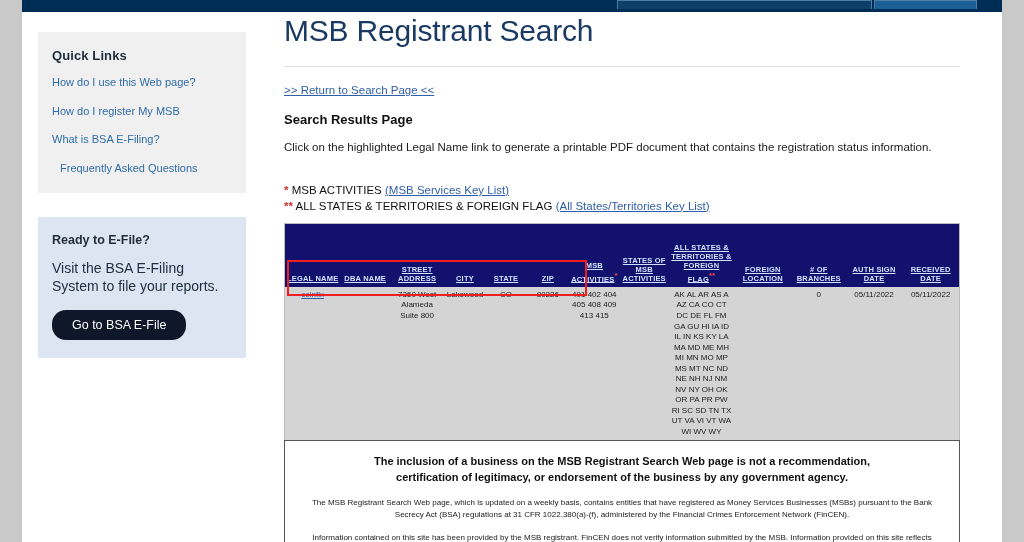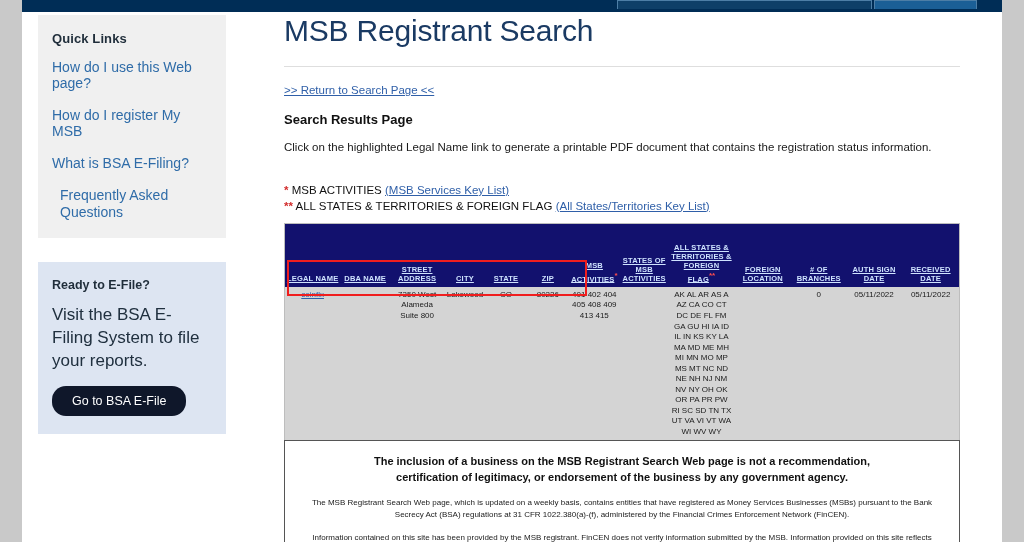--- a/index.html
+++ b/index.html
@@ -46,56 +46,56 @@
   }
   .page-edge-right {
     position: absolute;
     left: 1002px; top: 0; width: 22px; height: 542px;
     background: #c9c9c9;
   }
 
   
   .sidebar {
     position: absolute;
-    left: 38px; top: 15px; width: 188px;
+    left: 38px; top: 32px; width: 208px;
   }
   .card-quicklinks {
     background: #f0f0f0;
     padding: 16px 14px 18px 14px;
   }
   .card-title {
     font-size: 13px;
     font-weight: bold;
     color: #1f2d3a;
     margin: 0 0 13px 0;
     letter-spacing: .1px;
   }
   .ql-link {
     display: block;
-    font-size: 14px;
+    font-size: 11px;
     color: #2f6ca8;
     text-decoration: none;
     margin-bottom: 16px;
     line-height: 1.15;
   }
   .ql-link:last-child { margin-bottom: 0; margin-left: 8px; }
 
   .card-efile {
     background: #dde5f2;
     padding: 16px 14px 18px 14px;
     margin-top: 24px;
   }
   .efile-title {
     font-size: 12.5px;
     font-weight: bold;
     color: #1f2d3a;
     margin: 0 0 12px 0;
   }
   .efile-text {
-    font-size: 17px;
+    font-size: 14px;
     color: #20303f;
     line-height: 1.35;
     margin: 0 0 14px 0;
   }
   .efile-btn {
     display: inline-block;
     background: #0f172a;
     color: #ffffff;
     font-size: 12.5px;
     padding: 8px 20px;

